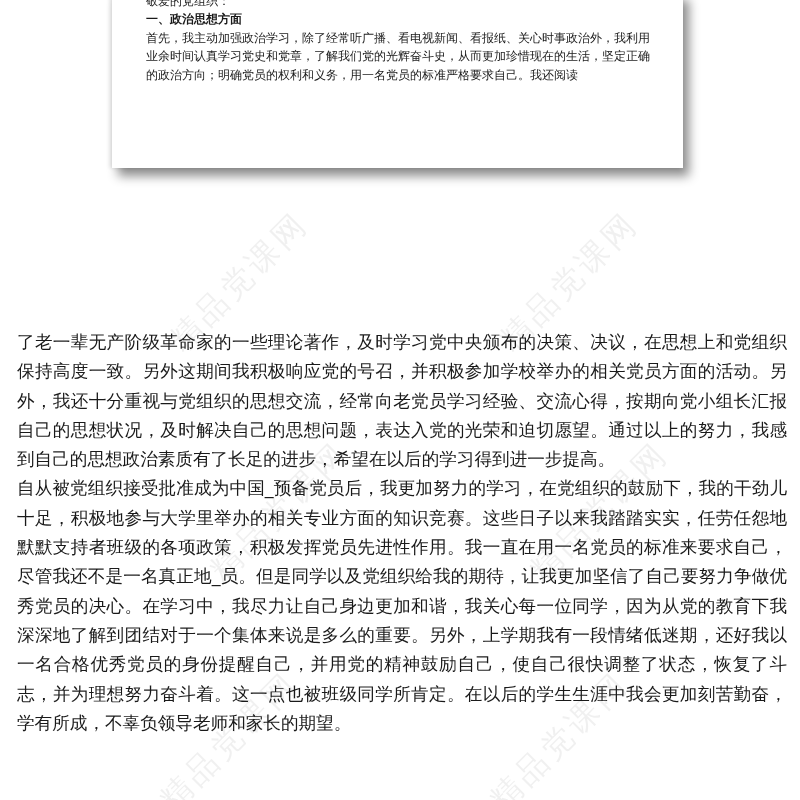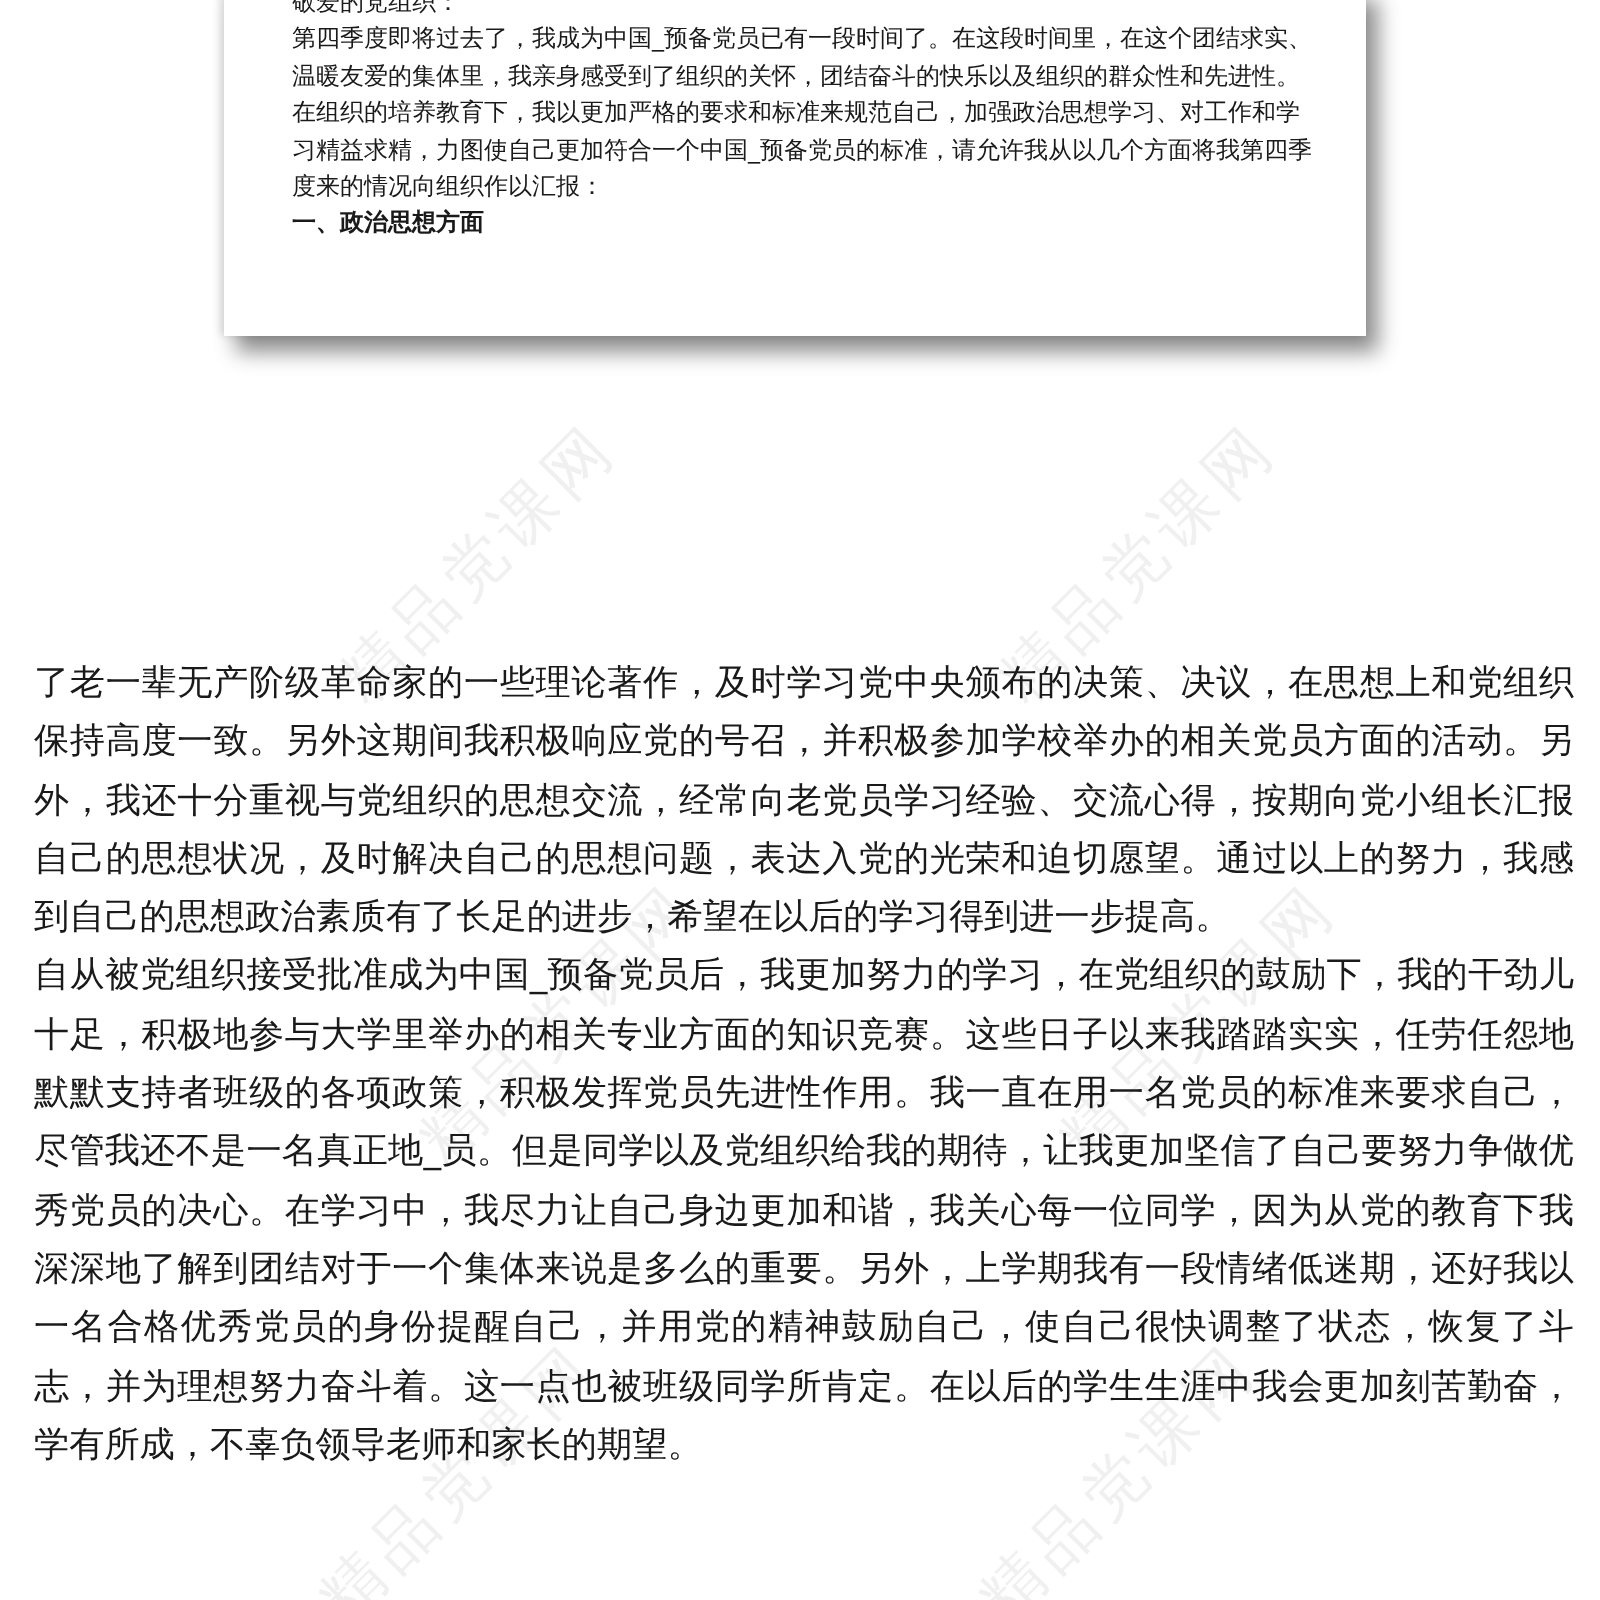--- a/index.html
+++ b/index.html
@@ -40,21 +40,21 @@
 <div class="wm" style="left:160px; top:330px;">精品党课网</div>
 <div class="wm" style="left:490px; top:330px;">精品党课网</div>
 <div class="wm" style="left:200px; top:560px;">精品党课网</div>
 <div class="wm" style="left:520px; top:560px;">精品党课网</div>
 <div class="wm" style="left:150px; top:790px;">精品党课网</div>
 <div class="wm" style="left:480px; top:790px;">精品党课网</div>
 
 <div class="card">
   <div class="card-inner">
     <p>敬爱的党组织：</p>
-    <p>第四季度即将过去了，我成为中国_预备党员已有一段时间了。在这段时间里，在这个团结求实、温暖友爱的集体里，我亲身感受到了组织的关怀，团结奋斗的快乐以及组织的群众性和先进性。在组织的培养教育下，我以更加严格的要求和标准来规范自己，加强政治思想学习、对工作和学习精益求精，力图使自己更加符合一个中国_预备党员的标准，请允许我从以几个方面将我第四季度来的情况向组织作以汇报：</p>
     <p class="h">一、政治思想方面</p>
+    <p>首先，我主动加强政治学习，除了经常听广播、看电视新闻、看报纸、关心时事政治外，我利用业余时间认真学习党史和党章，了解我们党的光辉奋斗史，从而更加珍惜现在的生活，坚定正确的政治方向；明确党员的权利和义务，用一名党员的标准严格要求自己。我还阅读</p>
   </div>
 </div>
 
 <div class="main">
   <p>了老一辈无产阶级革命家的一些理论著作，及时学习党中央颁布的决策、决议，在思想上和党组织保持高度一致。另外这期间我积极响应党的号召，并积极参加学校举办的相关党员方面的活动。另外，我还十分重视与党组织的思想交流，经常向老党员学习经验、交流心得，按期向党小组长汇报自己的思想状况，及时解决自己的思想问题，表达入党的光荣和迫切愿望。通过以上的努力，我感到自己的思想政治素质有了长足的进步，希望在以后的学习得到进一步提高。</p>
   <p>自从被党组织接受批准成为中国_预备党员后，我更加努力的学习，在党组织的鼓励下，我的干劲儿十足，积极地参与大学里举办的相关专业方面的知识竞赛。这些日子以来我踏踏实实，任劳任怨地默默支持者班级的各项政策，积极发挥党员先进性作用。我一直在用一名党员的标准来要求自己，尽管我还不是一名真正地_员。但是同学以及党组织给我的期待，让我更加坚信了自己要努力争做优秀党员的决心。在学习中，我尽力让自己身边更加和谐，我关心每一位同学，因为从党的教育下我深深地了解到团结对于一个集体来说是多么的重要。另外，上学期我有一段情绪低迷期，还好我以一名合格优秀党员的身份提醒自己，并用党的精神鼓励自己，使自己很快调整了状态，恢复了斗志，并为理想努力奋斗着。这一点也被班级同学所肯定。在以后的学生生涯中我会更加刻苦勤奋，学有所成，不辜负领导老师和家长的期望。</p>
 </div>
 
 </body></html>

